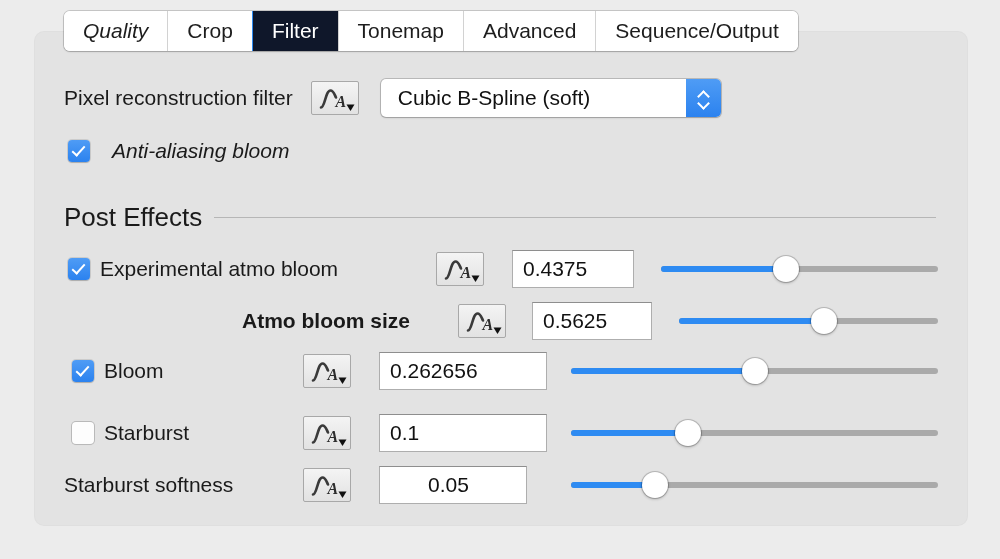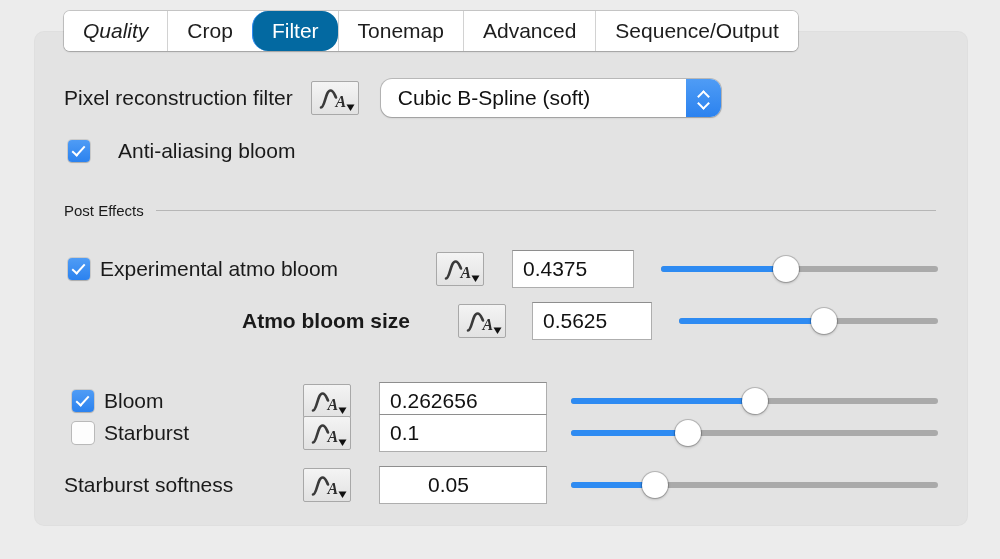--- a/index.html
+++ b/index.html
@@ -49,24 +49,23 @@
     color: #1d1d1d;
     background: #ffffff;
     border-left: 1px solid #d2d2d2;
     box-sizing: border-box;
     white-space: nowrap;
     cursor: default;
     user-select: none;
   }
   .tab:first-child { border-left: none; font-style: italic; }
   .tab.selected {
-    background: #0369a1;
+    background: #0f172a;
     color: #ffffff;
     border-left-color: #2e8bf2;
-    border-radius: 16px;
   }
   .tab.selected + .tab { border-left-color: #d2d2d2; }
 
   
   .row {
     position: absolute;
     display: flex;
     align-items: center;
   }
   .label {
@@ -131,21 +130,21 @@
     font-size: 21px;
     color: #111111;
     flex: 0 0 auto;
   }
 
   
   .popup {
     height: 38px;
     box-sizing: border-box;
     background: #ffffff;
-    border-radius: 11px;
+    border-radius: 5px;
     box-shadow: 0 0 0 1px rgba(0,0,0,0.18), 0 1px 2px rgba(0,0,0,0.17);
     display: flex;
     align-items: center;
     position: relative;
     padding-left: 17px;
     font-size: 21px;
     color: #111111;
     flex: 0 0 auto;
     overflow: hidden;
   }
@@ -215,21 +214,21 @@
   
   #group-header {
     position: absolute;
     left: 64px;
     top: 202px;
     right: 64px;
     display: flex;
     align-items: center;
     gap: 12px;
   }
-  #group-header .label { font-size: 15px; }
+  #group-header .label { font-size: 26px; }
   #group-rule {
     flex: 1 1 auto;
     height: 1px;
     background: #b6b6b6;
   }
 </style>
 </head>
 <body>
 
 <div id="panel"></div>
@@ -268,21 +267,21 @@
     <span>Cubic B-Spline (soft)</span>
     <span class="stepper">
       <span class="chev up"></span>
       <span class="chev down"></span>
     </span>
   </span>
 </div>
 
 <div class="row" id="row-antialiasing" style="left:68px; top:139px;">
   <span class="cbox on"></span>
-  <span class="label" style="margin-left:28px;">Anti-aliasing bloom</span>
+  <span class="label" style="margin-left:22px;font-style:italic;">Anti-aliasing bloom</span>
 </div>
 
 <div id="group-header">
   <span class="label">Post Effects</span>
   <span id="group-rule"></span>
 </div>
 
 <div id="post-rows">
     <div class="row" style="left: 0px; top: 250px; width: 832px; height: 38px;">
       <span class="cbox on" style="position: absolute; left: 68px; top: 8px;"></span>
@@ -314,21 +313,21 @@
       </span>
       <span class="tfield" style="position: absolute; left: 532px; top: 0px; width: 120px;">
         <span>0.5625</span>
       </span>
       <span class="slider" style="position: absolute; left: 679px; top: 6px; width: 259px;">
         <span class="strack"></span>
         <span class="sfill" style="width: 56%;"></span>
         <span class="sknob" style="left: 56%;"></span>
       </span>
     </div>
-    <div class="row" style="left: 0px; top: 382px; width: 1000px; height: 38px;">
+    <div class="row" style="left: 0px; top: 352px; width: 1000px; height: 38px;">
       <span class="cbox on" style="position: absolute; left: 72px; top: 8px;"></span>
       <span class="label" style="position: absolute; top: 7px; left: 104px;">Bloom</span>
       <span class="fa-btn" style="position: absolute; left: 303px; top: 2px;">
         <svg width="46" height="32" viewBox="0 0 46 32">
           <path d="M9 25.5 C13 25.5 13.5 8.5 18.5 8.5 C21.5 8.5 22.5 12.5 24 15.5" fill="none" stroke="#3a3a3a" stroke-width="2.6" stroke-linecap="round"></path>
           <text x="23.5" y="24.5" font-family="Liberation Serif, serif" font-style="italic" font-size="16" font-weight="bold" fill="#2c2c2c">A</text>
           <path d="M34.5 22.5 L42.5 22.5 L38.5 29 Z" fill="#111111"></path>
         </svg>
       </span>
       <span class="tfield" style="position: absolute; left: 379px; top: 0px; width: 168px;">
@@ -361,21 +360,21 @@
     </div>
     <div class="row" style="left: 0px; top: 466px; width: 1000px; height: 38px;">
       <span class="label" style="position: absolute; top: 7px; left: 64px;">Starburst softness</span>
       <span class="fa-btn" style="position: absolute; left: 303px; top: 2px;">
         <svg width="46" height="32" viewBox="0 0 46 32">
           <path d="M9 25.5 C13 25.5 13.5 8.5 18.5 8.5 C21.5 8.5 22.5 12.5 24 15.5" fill="none" stroke="#3a3a3a" stroke-width="2.6" stroke-linecap="round"></path>
           <text x="23.5" y="24.5" font-family="Liberation Serif, serif" font-style="italic" font-size="16" font-weight="bold" fill="#2c2c2c">A</text>
           <path d="M34.5 22.5 L42.5 22.5 L38.5 29 Z" fill="#111111"></path>
         </svg>
       </span>
-      <span class="tfield" style="position: absolute; left: 379px; top: 0px; width: 168px; padding-left: 48px;">
+      <span class="tfield" style="position: absolute; left: 379px; top: 0px; width: 148px; padding-left: 48px;">
         <span>0.05</span>
       </span>
       <span class="slider" style="position: absolute; left: 571px; top: 6px; width: 367px;">
         <span class="strack"></span>
         <span class="sfill" style="width: 23%;"></span>
         <span class="sknob" style="left: 23%;"></span>
       </span>
     </div>
   </div>
 

